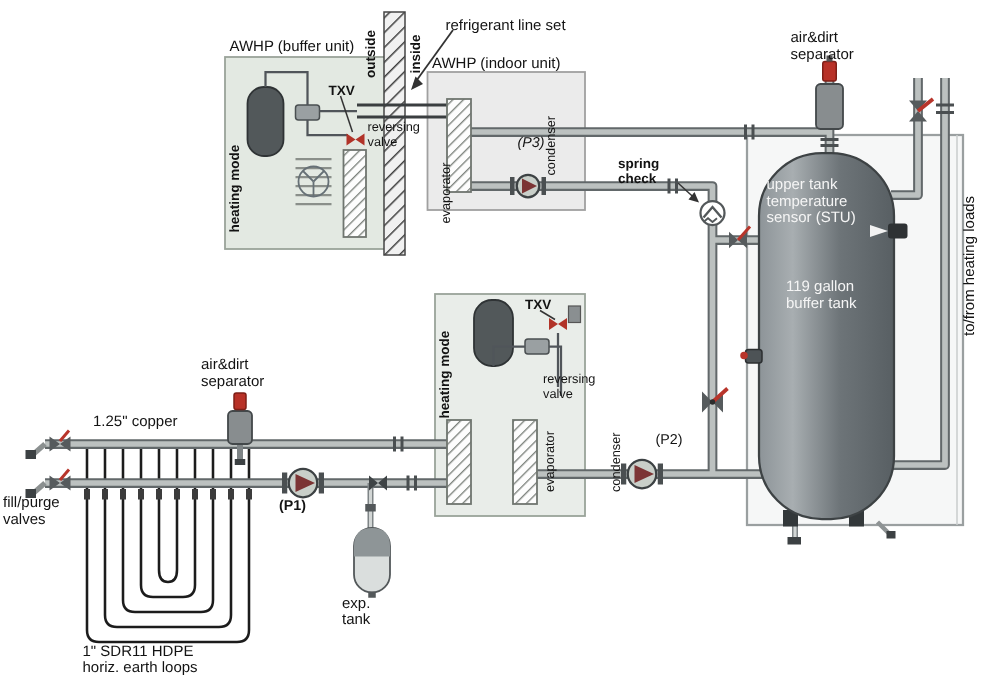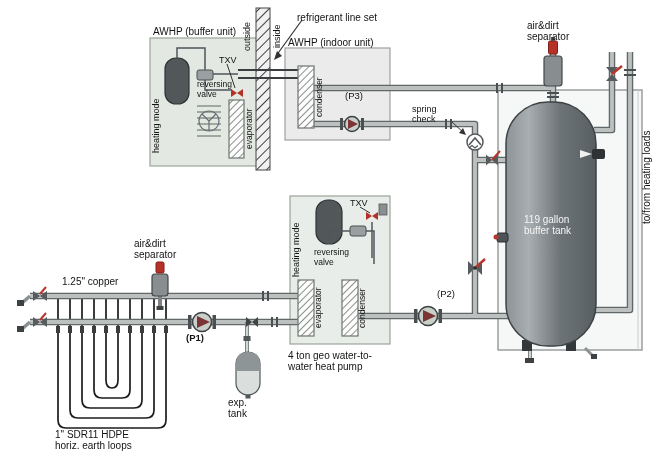--- a/index.html
+++ b/index.html
@@ -2,22 +2,22 @@
 <html><head>
 <meta charset="utf-8">
 <style>
   html,body{margin:0;padding:0;background:#fff;}
   .stage{position:relative;width:656px;height:464px;background:#ffffff;
          font-family:"Liberation Sans",sans-serif;overflow:hidden;}
   .stage svg{position:absolute;left:0;top:0;}
   .lbl{position:absolute;font-size:10px;color:#131313;line-height:1.12;white-space:nowrap;}
   .wrap{white-space:normal;text-align:left;}
   .vert{writing-mode:vertical-rl;transform:rotate(180deg);text-align:center;white-space:nowrap;}
-  .f9{font-size:9px;}
-  .f85{font-size:8.5px;}
+  .f9{font-size:9px;font-weight:bold;}
+  .f85{font-size:8.5px;margin-left:48px;}
   .f95{font-size:9.5px;}
   .white{color:#f5f5f5;}
   .po{stroke:#62686a;stroke-width:6.5;fill:none;stroke-linejoin:round;}
   .pi{stroke:#bcc1c0;stroke-width:3.8;fill:none;stroke-linejoin:round;}
   .pt{stroke:#7e8486;stroke-width:4;fill:none;}
   .pt2{stroke:#d2d6d5;stroke-width:2;fill:none;}
   .loop{stroke:#1c1c1c;stroke-width:1.7;fill:none;stroke-linejoin:round;}
   .un{stroke:#4a4f51;stroke-width:2;}
   .thin{stroke:#50555a;stroke-width:1.5;fill:none;}
 </style>
@@ -268,31 +268,32 @@
 <div class="lbl" style="left:153px;top:26px;">AWHP (buffer unit)</div>
 <div class="lbl" style="left:288px;top:37px;">AWHP (indoor unit)</div>
 <div class="lbl" style="left:297px;top:12px;">refrigerant line set</div>
 <div class="lbl vert f9" style="left:242px;top:10px;height:52px;">outside</div>
 <div class="lbl vert f9" style="left:272px;top:10px;height:52px;">inside</div>
 <div class="lbl vert f9" style="left:151px;top:88px;height:76px;">heating mode</div>
 <div class="lbl wrap f85" style="left:197px;top:80px;width:46px;">reversing valve</div>
 <div class="lbl f9" style="left:219px;top:55px;">TXV</div>
 <div class="lbl vert f85" style="left:245px;top:100px;height:58px;">evaporator</div>
 <div class="lbl vert f85" style="left:315px;top:66px;height:62px;">condenser</div>
-<div class="lbl f95" style="left:345px;top:91px;">(P3)</div>
+<div class="lbl f95" style="left:345px;top:91px;font-style:italic;">(P3)</div>
 <div class="lbl wrap" style="left:527px;top:20px;width:62px;">air&amp;dirt separator</div>
 <div class="lbl wrap f9" style="left:412px;top:104px;width:44px;">spring check</div>
-<div class="lbl wrap white" style="left:524px;top:186px;width:54px;margin-top:28px;">119 gallon buffer tank</div>
+<div class="lbl wrap white" style="left:511px;top:118px;width:80px;">upper tank temperature sensor (STU)</div>
+<div class="lbl wrap white" style="left:524px;top:186px;width:54px;">119 gallon buffer tank</div>
 <div class="lbl vert" style="left:641px;top:95px;height:165px;">to/from heating loads</div>
 <div class="lbl vert f9" style="left:291px;top:210px;height:80px;">heating mode</div>
 <div class="lbl wrap f85" style="left:314px;top:248px;width:50px;">reversing valve</div>
 <div class="lbl f9" style="left:350px;top:198px;">TXV</div>
 <div class="lbl vert f85" style="left:314px;top:279px;height:58px;">evaporator</div>
 <div class="lbl vert f85" style="left:358px;top:279px;height:58px;">condenser</div>
-<div class="lbl wrap" style="left:288px;top:350px;width:100px;">4 ton geo water-to-water heat pump</div>
 <div class="lbl f95" style="left:437px;top:289px;">(P2)</div>
 <div class="lbl f95" style="left:186px;top:333px;font-weight:bold;">(P1)</div>
 <div class="lbl" style="left:62px;top:276px;">1.25" copper</div>
 <div class="lbl wrap" style="left:134px;top:238px;width:62px;">air&amp;dirt separator</div>
+<div class="lbl wrap" style="left:2px;top:330px;width:58px;">fill/purge valves</div>
 <div class="lbl wrap" style="left:228px;top:397px;width:40px;">exp. tank</div>
 <div class="lbl wrap" style="left:55px;top:429px;width:100px;">1" SDR11 HDPE horiz. earth loops</div>
 
 </div>
 
 </body></html>

